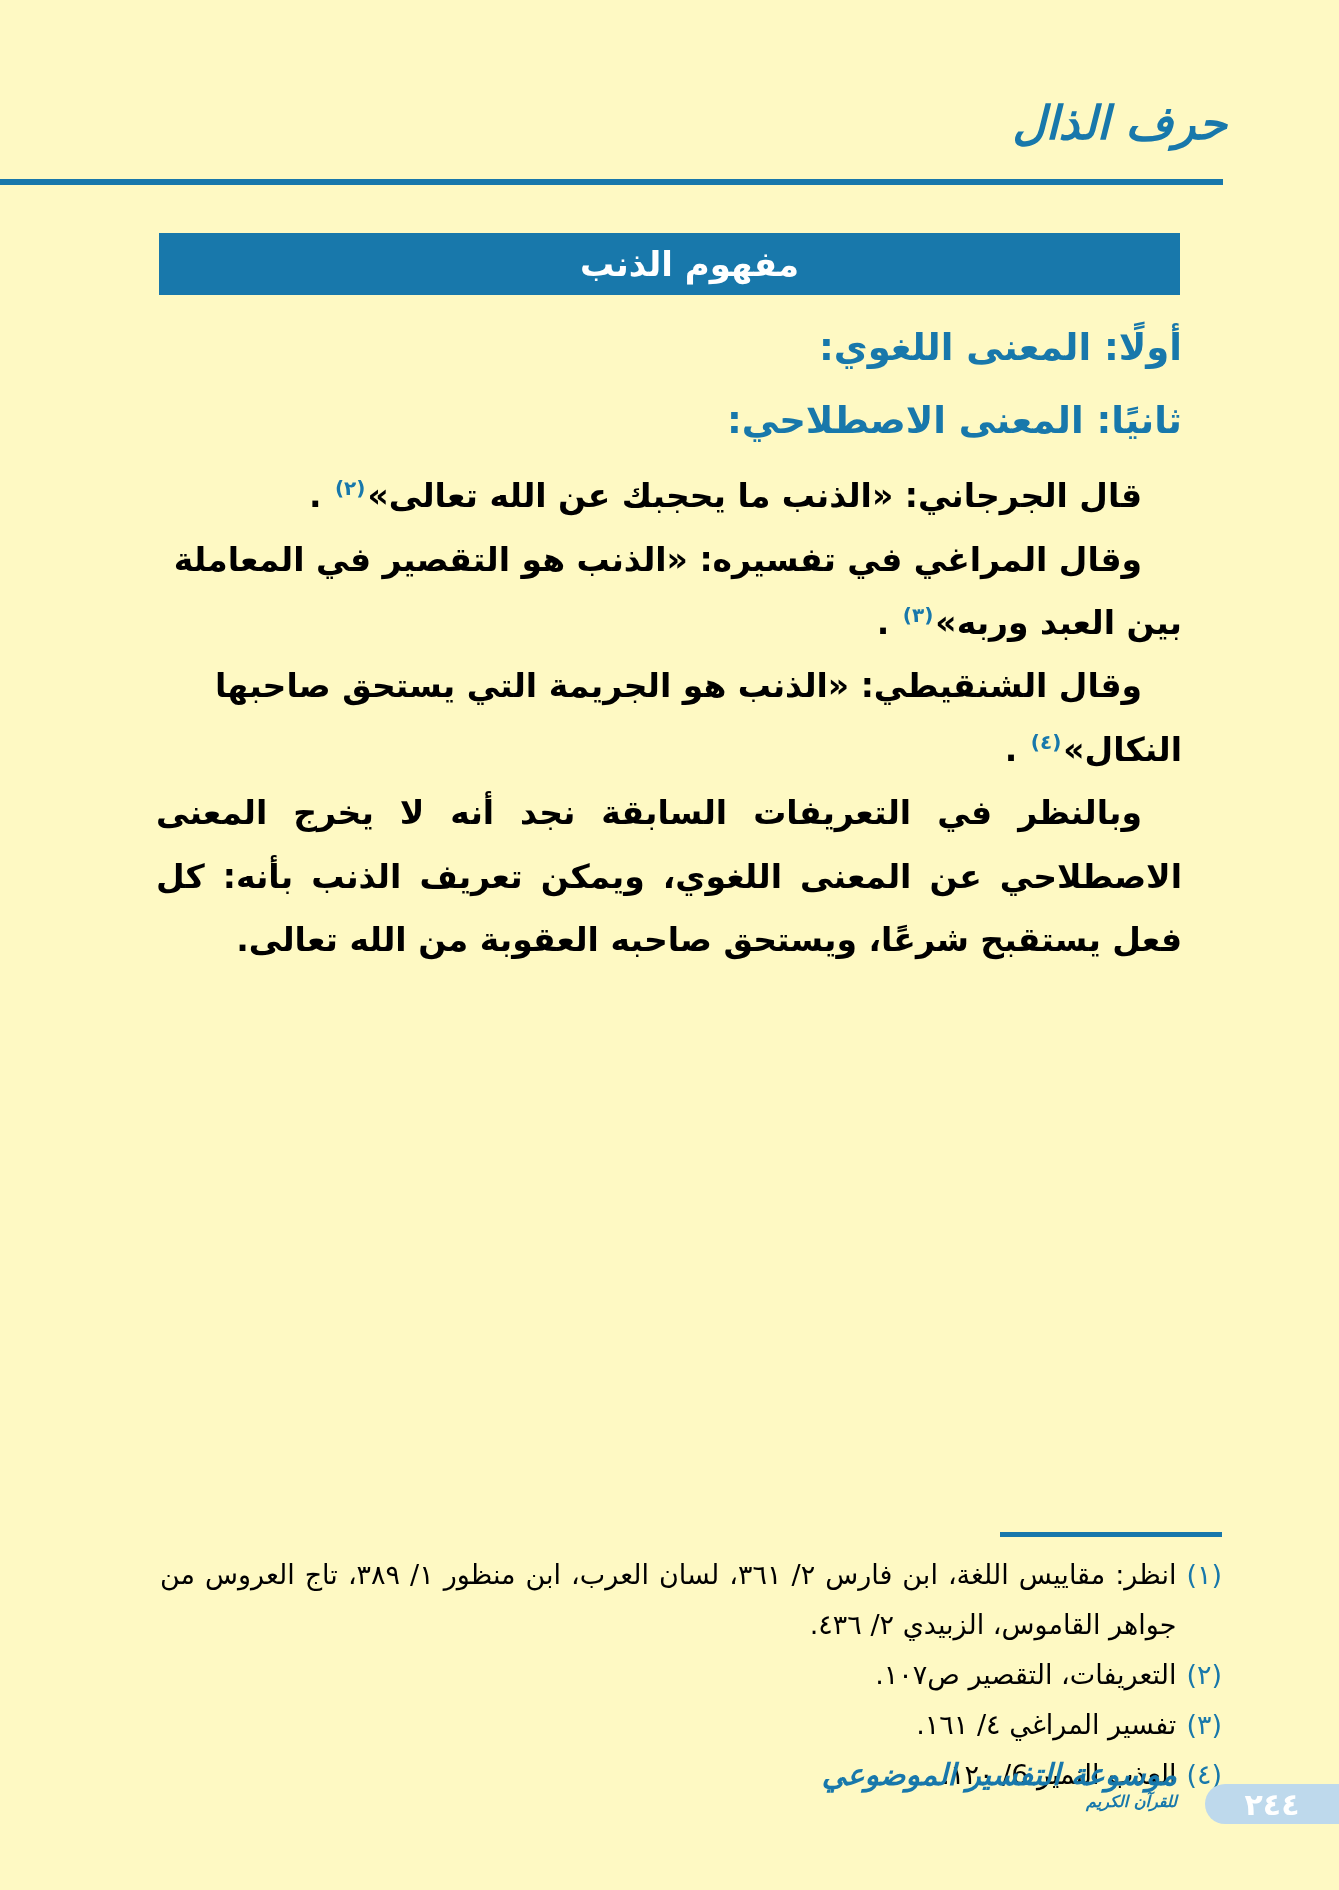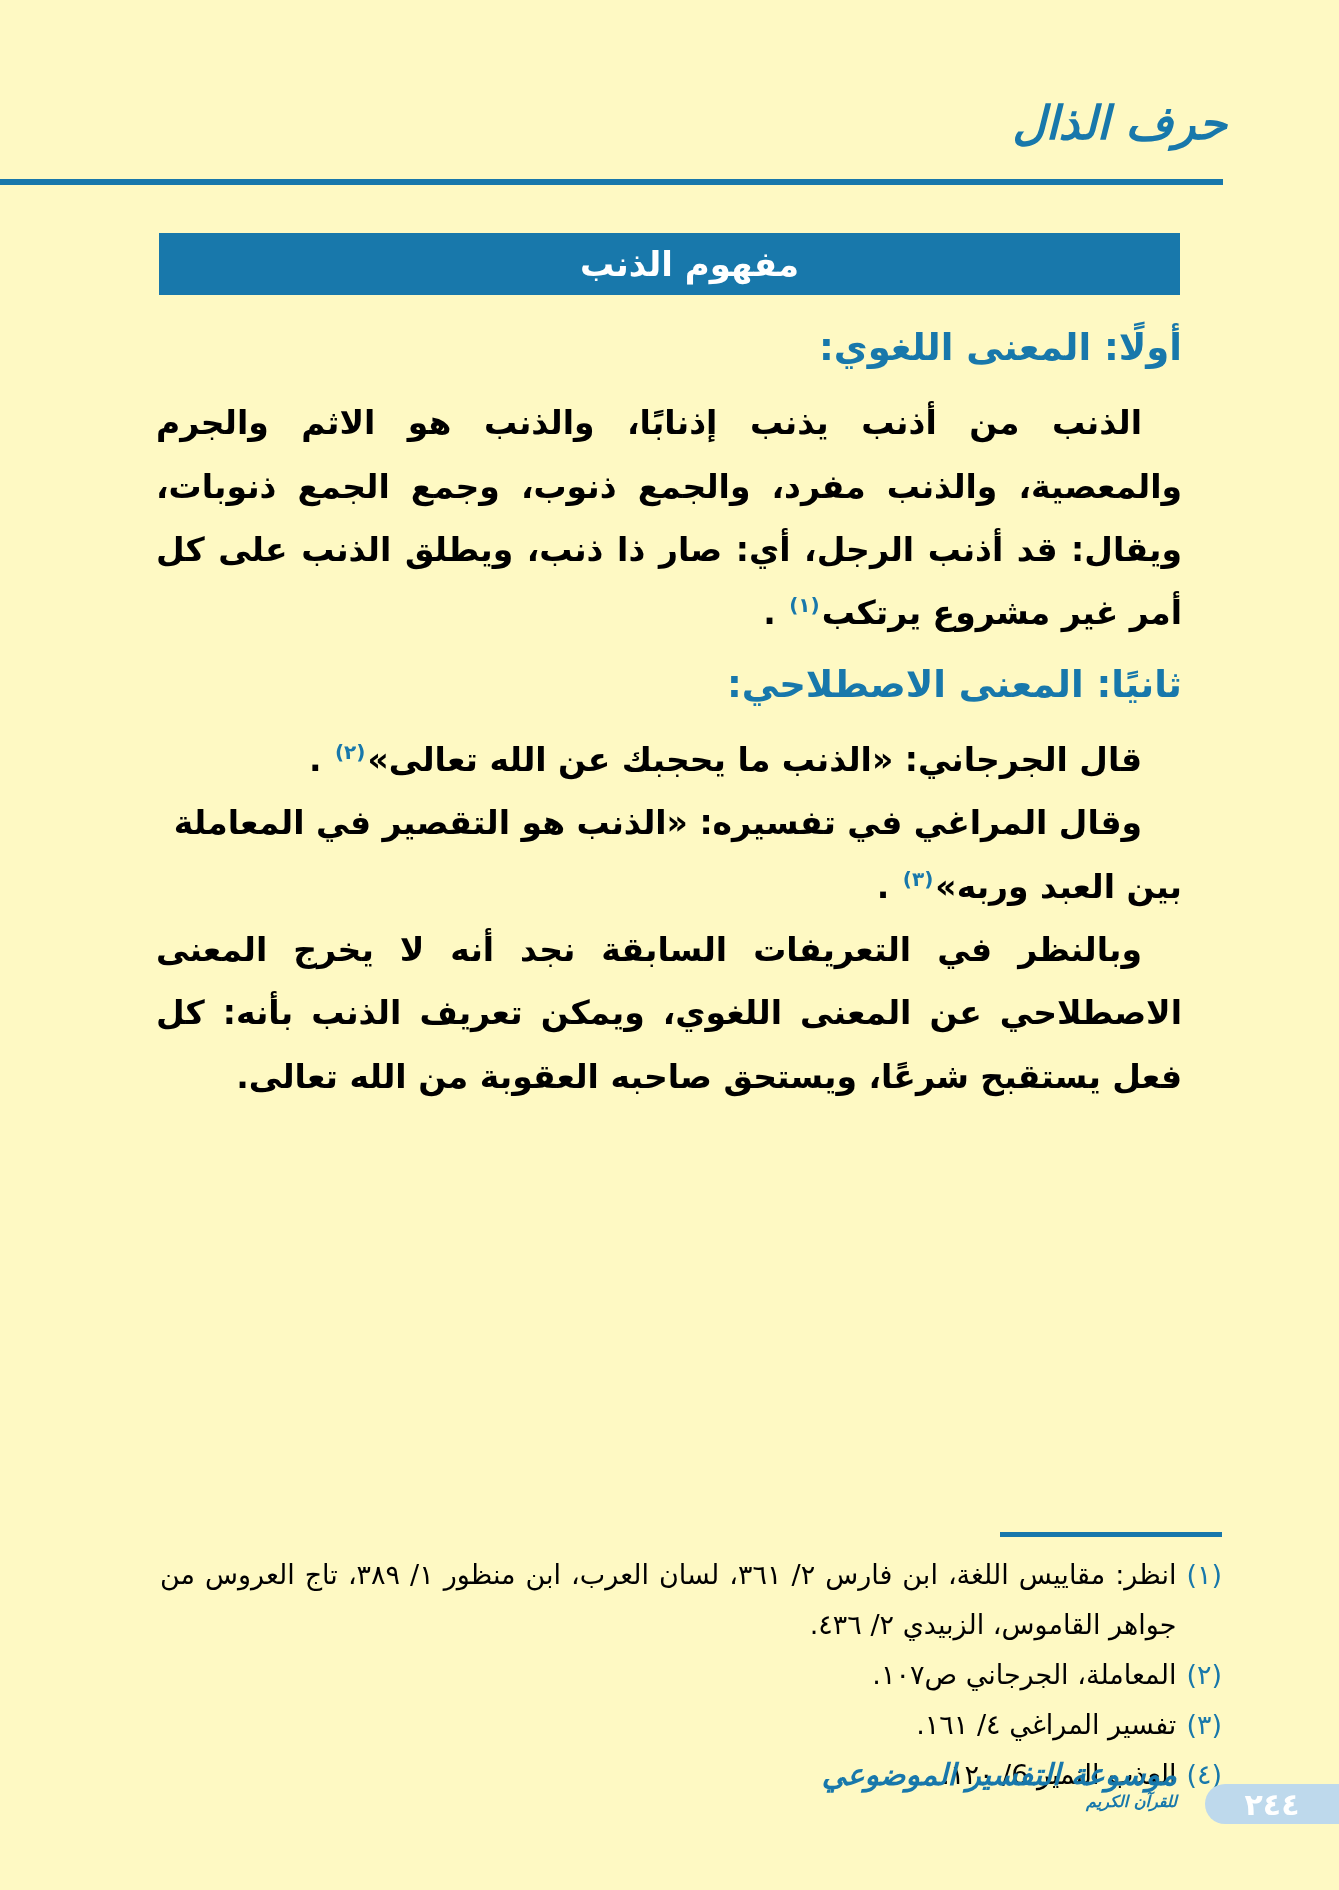--- a/index.html
+++ b/index.html
@@ -132,43 +132,43 @@
   <div class="top-rule"></div>
 
   <div class="banner">
     <span class="banner-title">مفهوم الذنب</span>
   </div>
 
   <div class="content">
 
     <h1 class="section-heading">أولًا: المعنى اللغوي:</h1>
 
-    <p class="body-para"><span>الذنب من أذنب يذنب إذنابًا، والذنب هو الاثم والجرم والمعصية، والذنب مفرد، والجمع ذنوب، وجمع الجمع ذنوبات، ويقال: قد أذنب الرجل، أي: صار ذا ذنب، ويطلق الذنب على كل أمر غير مشروع يرتكب</span><sup class="fn-ref">(١)</sup><span> .</span></p>
 
     <h1 class="section-heading heading-2">ثانيًا: المعنى الاصطلاحي:</h1>
 
     <p class="quote-para"><span>قال الجرجاني: «الذنب ما يحجبك عن الله تعالى»</span><sup class="fn-ref">(٢)</sup><span> .</span></p>
 
     <p class="quote-para"><span>وقال المراغي في تفسيره: «الذنب هو التقصير في المعاملة بين العبد وربه»</span><sup class="fn-ref">(٣)</sup><span> .</span></p>
 
+    <p class="quote-para"><span>وقال الشنقيطي: «الذنب هو الجريمة التي يستحق صاحبها النكال»</span><sup class="fn-ref">(٤)</sup><span> .</span></p>
 
     <p class="body-para">وبالنظر في التعريفات السابقة نجد أنه لا يخرج المعنى الاصطلاحي عن المعنى اللغوي، ويمكن تعريف الذنب بأنه: كل فعل يستقبح شرعًا، ويستحق صاحبه العقوبة من الله تعالى.</p>
 
   </div>
 
   <div class="fn-rule"></div>
 
   <div class="footnotes">
     <div class="fn-entry">
       <span class="fn-marker">(١)</span>
       <span class="fn-text">انظر: مقاييس اللغة، ابن فارس ٢/ ٣٦١، لسان العرب، ابن منظور ١/ ٣٨٩، تاج العروس من جواهر القاموس، الزبيدي ٢/ ٤٣٦.</span>
     </div>
     <div class="fn-entry">
       <span class="fn-marker">(٢)</span>
-      <span class="fn-text">المعاملة، الجرجاني ص١٠٧.</span>
+      <span class="fn-text">التعريفات، التقصير ص١٠٧.</span>
     </div>
     <div class="fn-entry">
       <span class="fn-marker">(٣)</span>
       <span class="fn-text">تفسير المراغي ٤/ ١٦١.</span>
     </div>
     <div class="fn-entry">
       <span class="fn-marker">(٤)</span>
       <span class="fn-text">العذب النمير 6/ ١٢٠.</span>
     </div>
   </div>

